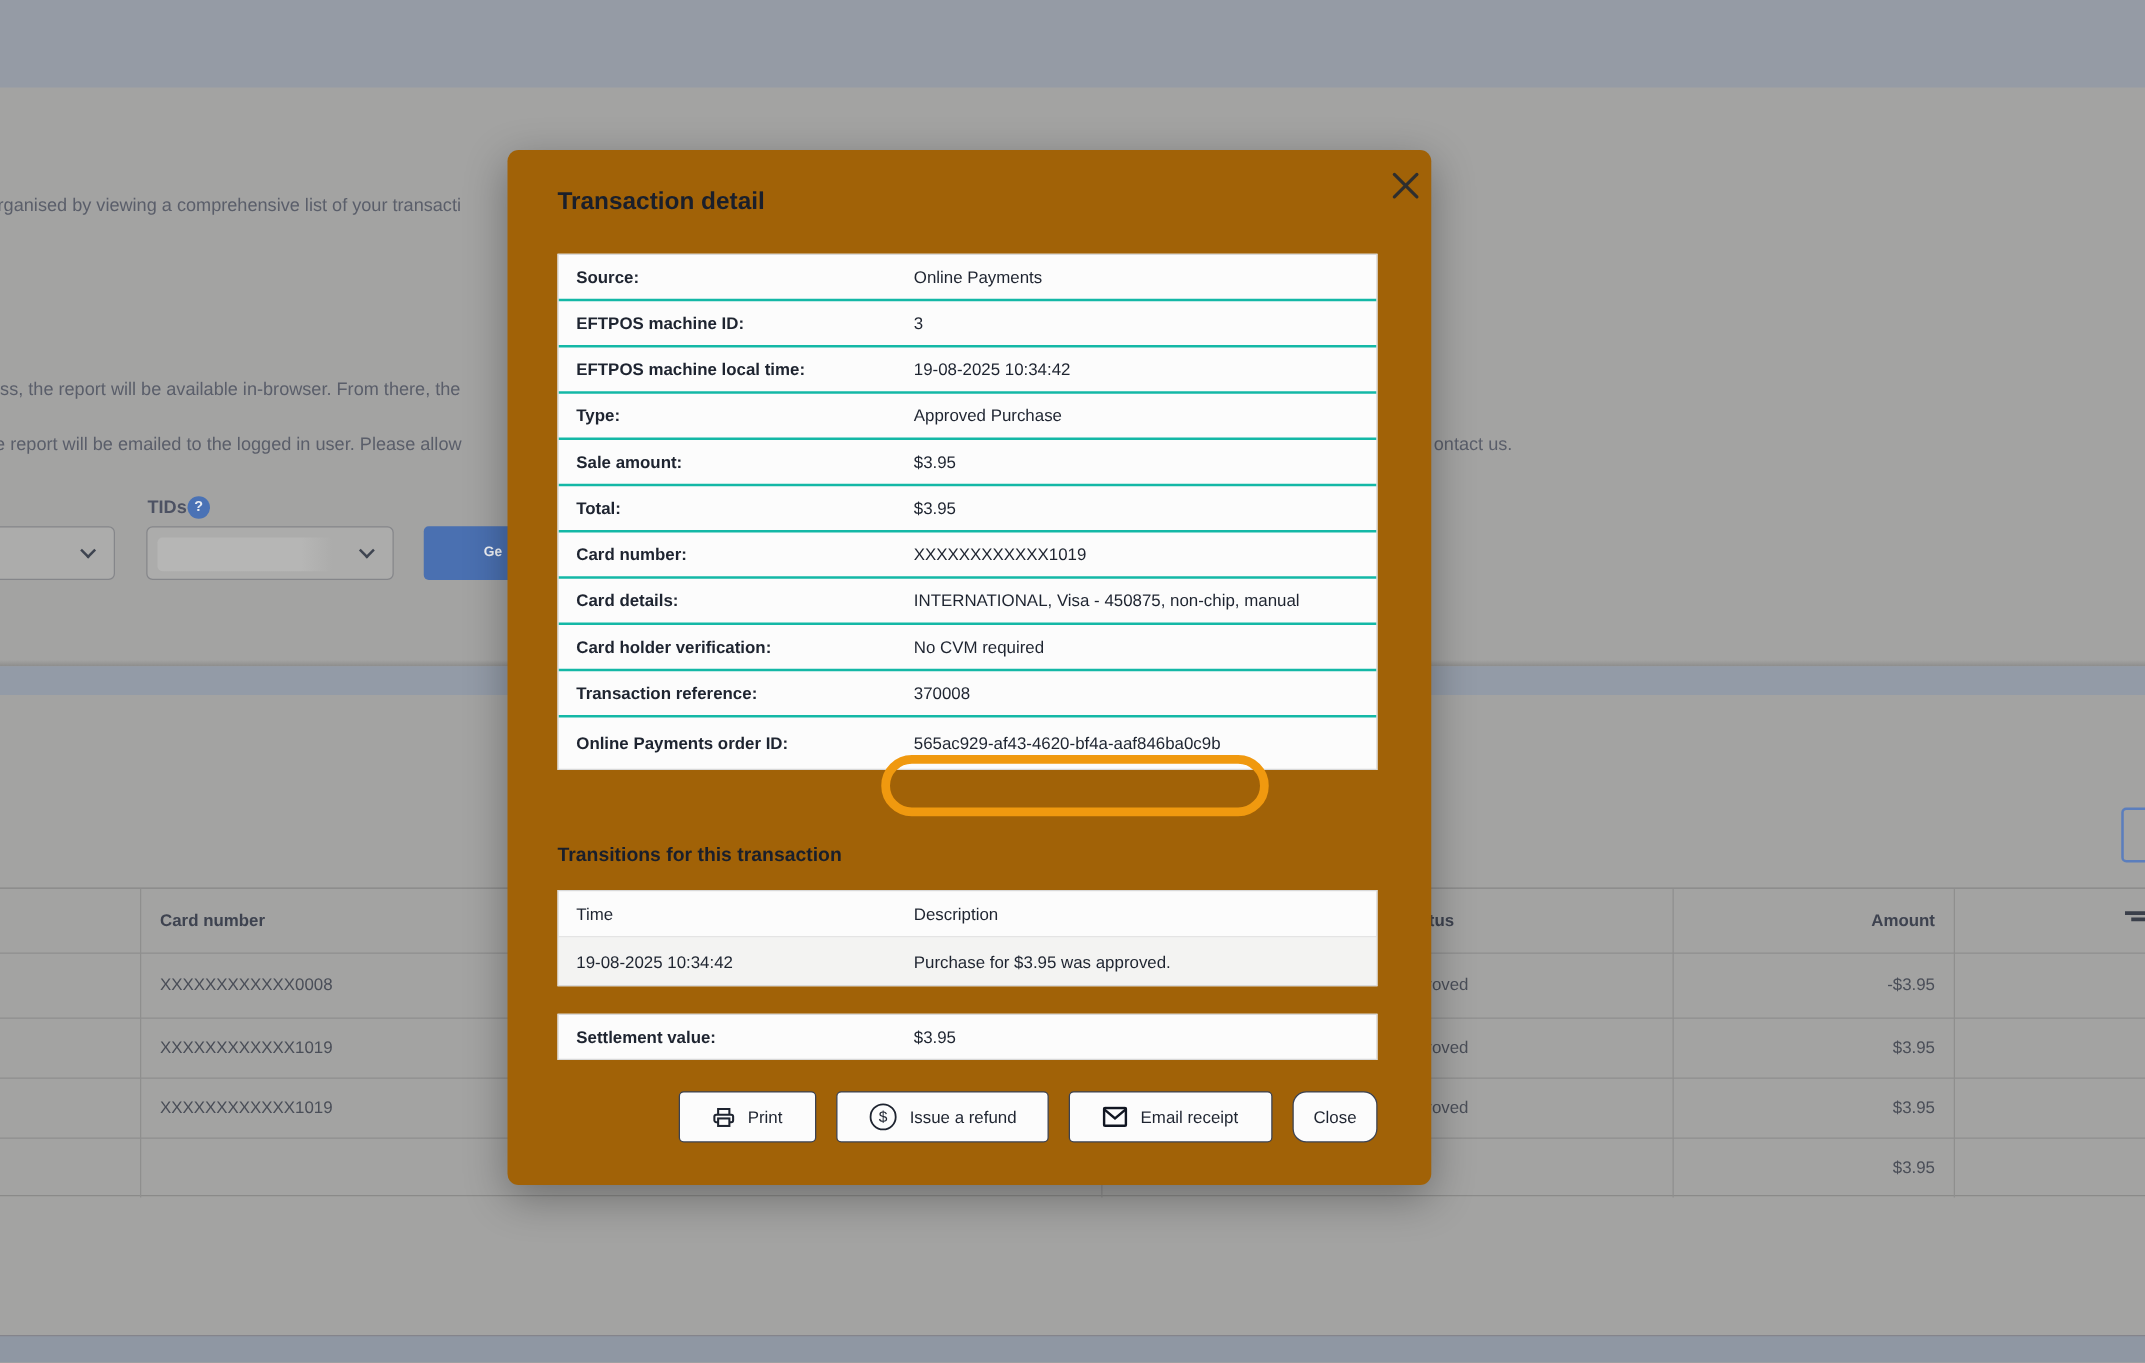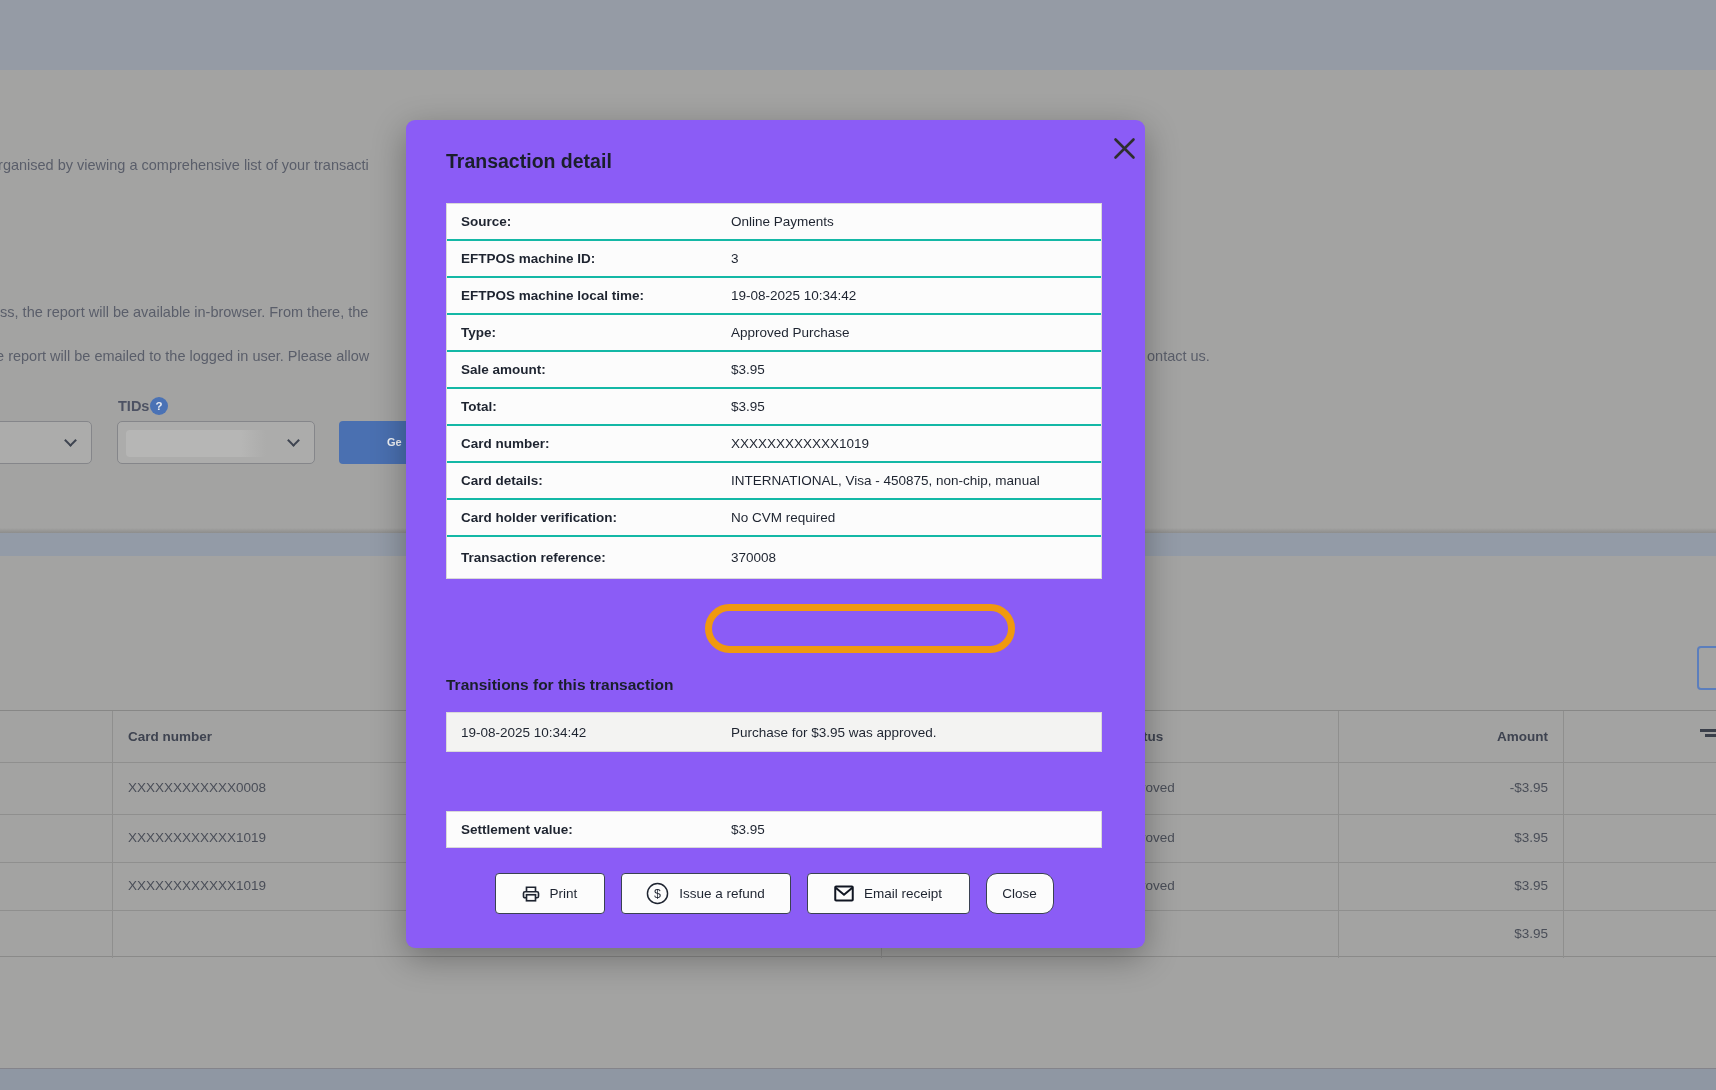--- a/index.html
+++ b/index.html
@@ -30,21 +30,21 @@
   .bg-hline { position:absolute; left:0; width:1716px; height:1px; background:#8F8F8E; }
   .bg-vline { position:absolute; top:0; width:1px; height:247px; background:#8F8F8E; }
   .bg-cell { position:absolute; font-size:13.5px; color:#4A4E58; white-space:nowrap; }
   .bg-head { font-weight:700; color:#3E4350; }
   .amt-col { left:1400px; width:148px; text-align:right; }
   .filter-glyph { left:1700px; top:729px; width:16px; height:11px; }
   .filter-glyph i { position:absolute; display:block; background:#3A3F4A; }
   .blue-box { left:1697px; top:646px; width:26px; height:44px; border:2px solid #5B7EBD; border-radius:4px; }
 
   
-  .modal { left:406px; top:120px; width:739px; height:828px; background:#8b5cf6; border-radius:9px;
+  .modal { left:406px; top:120px; width:739px; height:828px; background:#a16207; border-radius:9px;
     box-shadow:0 10px 34px rgba(0,0,0,.32); z-index:10; }
   .modal-title { left:40px; top:30px; font-size:19.5px; font-weight:700; color:#1A1F2B; }
   .close-btn { left:700px; top:10px; width:36px; height:36px; display:flex; align-items:center; justify-content:center; cursor:pointer; }
 
   .dtable { left:40px; top:83px; width:656px; border:1px solid #D9D9D9; background:#FCFCFC; }
   .drow { display:flex; align-items:center; height:37px; border-bottom:2px solid #14b8a6; }
   .drow:last-child { border-bottom:none; height:41px; }
   .dlabel { width:268px; padding-left:14px; font-size:13.5px; font-weight:700; color:#1E2430; }
   .dvalue { flex:1; padding-left:16px; font-size:13.5px; color:#1E2430; white-space:nowrap; }
 
@@ -54,21 +54,21 @@
   .trans-heading { left:40px; top:556px; font-size:15.5px; font-weight:700; color:#1A1F2B; }
   .ttable { left:40px; top:592px; width:656px; border:1px solid #D9D9D9; background:#FCFCFC; }
   .trow { display:flex; align-items:center; height:37px; }
   .trow.head { border-bottom:1px solid #DCDCDC; }
   .trow.data { height:38px; background:#F3F3F2; }
   .tcell-time { width:268px; padding-left:14px; font-size:13.5px; color:#1E2430; }
   .tcell-desc { flex:1; padding-left:16px; font-size:13.5px; color:#1E2430; }
 
   .settle { left:40px; top:691px; width:656px; height:37px; border:1px solid #D9D9D9; display:flex; align-items:center; background:#FCFCFC; }
 
-  .btn-row { left:40px; top:753px; width:656px; height:56px; display:flex; justify-content:center; gap:16px; }
+  .btn-row { left:40px; top:753px; width:656px; height:56px; display:flex; justify-content:flex-end; gap:16px; }
   .mbtn { height:41px; border:1.4px solid #3A4152; border-radius:4px; background:#FCFCFC; color:#1E2430;
     font-size:13.5px; display:flex; align-items:center; justify-content:center; gap:10px; cursor:pointer;
     font-family:inherit; }
   .mbtn svg { flex:0 0 auto; }
   .w-print { width:110px; } .w-refund { width:170px; } .w-email { width:163px; } .w-close { width:68px;border-radius:11px; }
 </style>
 </head>
 <body>
 
 <div class="abs top-band"></div>
@@ -176,27 +176,35 @@
         <div class="dvalue">INTERNATIONAL, Visa - 450875, non-chip, manual</div>
       </div>
     <div class="drow">
         <div class="dlabel">Card holder verification:</div>
         <div class="dvalue">No CVM required</div>
       </div>
     <div class="drow">
         <div class="dlabel">Transaction reference:</div>
         <div class="dvalue">370008</div>
       </div>
+    <div class="drow">
+        <div class="dlabel">Online Payments order ID:</div>
+        <div class="dvalue">565ac929-af43-4620-bf4a-aaf846ba0c9b</div>
+      </div>
   </div>
 
   <div class="abs orange-ring"></div>
 
   <div class="abs trans-heading">Transitions for this transaction</div>
 
   <div class="abs ttable">
+    <div class="trow head">
+      <div class="tcell-time">Time</div>
+      <div class="tcell-desc">Description</div>
+    </div>
     <div class="trow data">
       <div class="tcell-time">19-08-2025 10:34:42</div>
       <div class="tcell-desc">Purchase for $3.95 was approved.</div>
     </div>
   </div>
 
   <div class="abs settle">
     <div class="dlabel">Settlement value:</div>
     <div class="dvalue">$3.95</div>
   </div>

